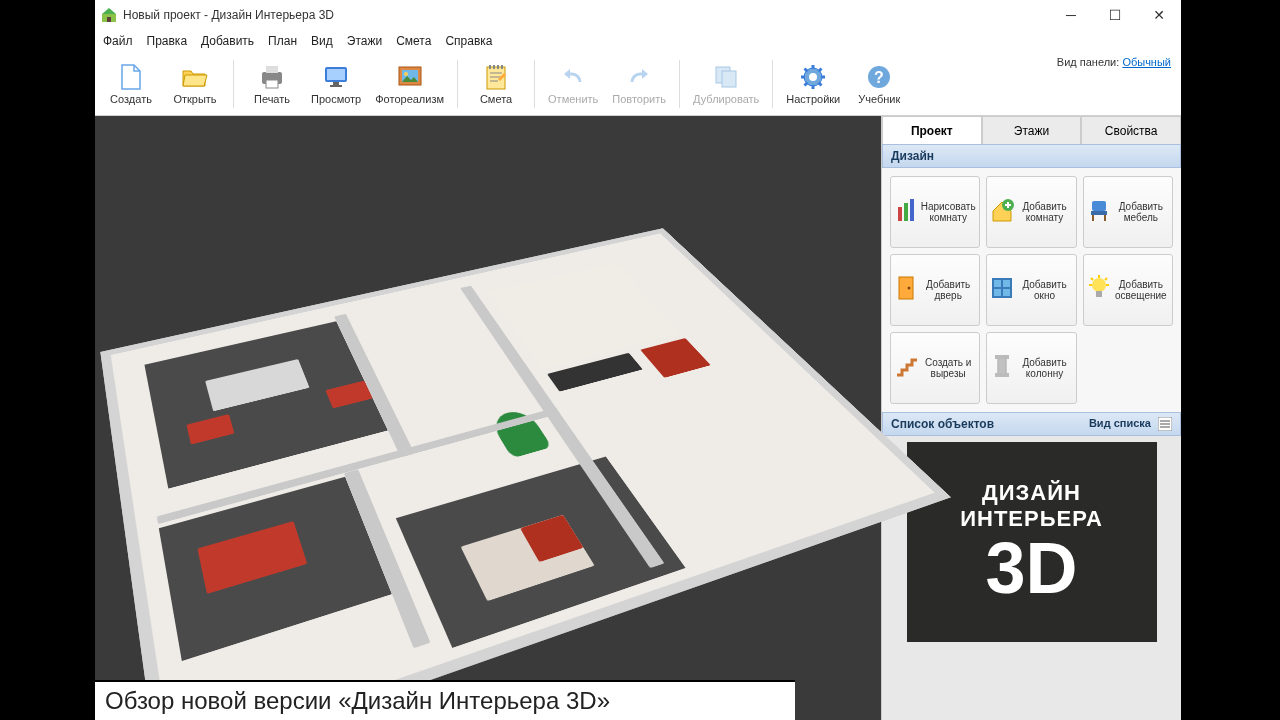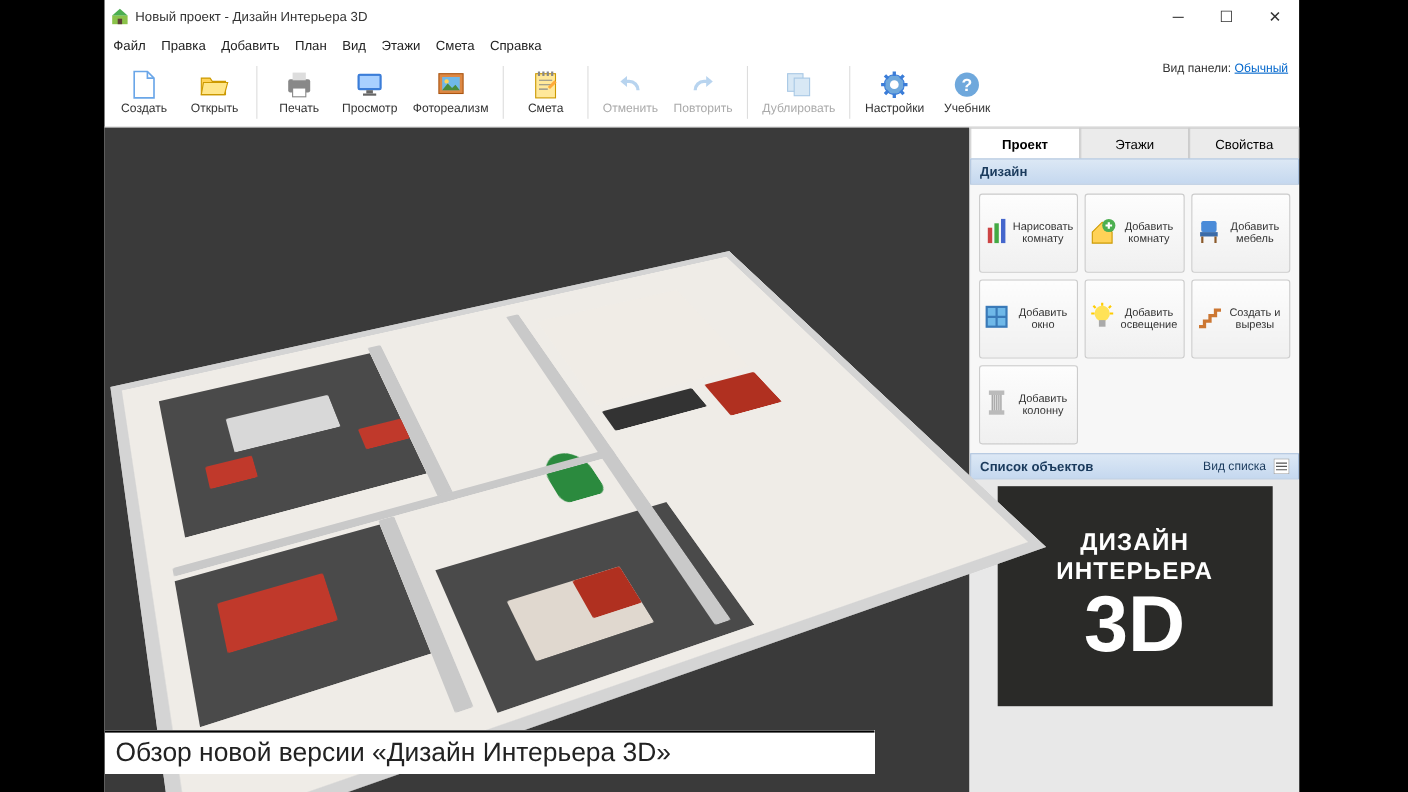--- a/index.html
+++ b/index.html
@@ -19,31 +19,31 @@
 .panel-mode { position: absolute; right: 10px; top: 4px; font-size: 11px; color: #333; }
 .panel-mode a { color: #0066cc; text-decoration: underline; }
 .workarea { flex: 1; display: flex; min-height: 0; }
 .viewport { flex: 1; background: #3a3a3a; position: relative; display: flex; align-items: center; justify-content: center; }
 .floorplan { width: 95%; height: 95%; position: relative; }
 .sidepanel { width: 300px; background: #f7f7f7; border-left: 1px solid #ccc; display: flex; flex-direction: column; }
 .tabs { display: flex; height: 28px; }
 .tab { flex: 1; display: flex; align-items: center; justify-content: center; font-size: 12px; border: 1px solid #ccc; border-bottom: none; background: #ebebeb; }
 .tab.active { background: #fff; font-weight: bold; }
 .section-hdr { background: linear-gradient(#dce8f5, #c5d8ef); border: 1px solid #a8c0dd; padding: 4px 8px; font-size: 12px; font-weight: bold; color: #1a3a5c; display: flex; align-items: center; justify-content: space-between; }
-.section-hdr .hdr-right { font-weight: normal; font-size: 11px; }
+.section-hdr .hdr-right { font-weight: bold; font-size: 11px; }
 .grid3 { display: grid; grid-template-columns: repeat(3, 1fr); gap: 6px; padding: 8px; background: #f7f7f7; }
 .gbtn { background: linear-gradient(#fdfdfd, #f0f0f0); border: 1px solid #ccc; border-radius: 3px; display: flex; align-items: center; justify-content: center; padding: 6px 2px; font-size: 10px; text-align: center; color: #333; height: 72px; }
 .gbtn .gico { width: 28px; height: 28px; margin-bottom: 4px; display: flex; align-items: center; justify-content: center; }
 .gbtn span.lbl { line-height: 1.15; }
 .objlist-area { flex: 1; background: #e8e8e8; padding: 6px; display: flex; align-items: flex-start; justify-content: center; }
 .promo { width: 250px; height: 200px; background: #2a2a28; color: #fff; display: flex; flex-direction: column; align-items: center; justify-content: center; font-weight: bold; text-align: center; }
 .promo .l1 { font-size: 22px; letter-spacing: 1px; }
 .promo .l2 { font-size: 22px; letter-spacing: 1px; }
 .promo .l3 { font-size: 72px; line-height: 1; }
-.caption-bar { position: absolute; left: 95px; bottom: 16px; height: 40px; width: 700px; background: #fff; border-top: 2px solid #000; display: flex; align-items: center; padding-left: 10px; font-size: 24px; color: #222; }
+.caption-bar { position: absolute; left: 95px; bottom: 0; height: 40px; width: 700px; background: #fff; border-top: 2px solid #000; display: flex; align-items: center; padding-left: 10px; font-size: 24px; color: #222; }
 .dropdown-arrow { font-size: 8px; margin-left: 2px; color: #555; }
 svg { display: block; }
 
 
 .plan-box { position: absolute; inset: 5% 3% 5% 3%; transform: perspective(900px) rotateX(48deg) rotateZ(-22deg); transform-style: preserve-3d; }
 .floor { position: absolute; inset: 0; background: #efece7; border: 6px solid #c9c9c9; }
 .room { position: absolute; background: #4a4a4a; }
 .wall-outer { position: absolute; inset: 0; border: 10px solid #d4d4d4; pointer-events:none; }
 .furn { position: absolute; border-radius: 2px; }
 </style>
@@ -269,20 +269,29 @@
                 <rect x="6" y="4" width="14" height="10" rx="2" fill="#4a8bd8"></rect>
                 <rect x="5" y="14" width="16" height="4" fill="#3a6ba8"></rect>
                 <path d="M7 18v6M19 18v6" stroke="#8b5a2b" stroke-width="2"></path>
               </svg>
             </span>
           <span class="lbl">Добавить мебель</span>
         </div>
         <div class="gbtn">
           <span class="gico">
               <svg width="26" height="26" viewBox="0 0 26 26">
+                <rect x="6" y="2" width="14" height="22" fill="#ffaa3b" stroke="#cc7700"></rect>
+                <circle cx="16" cy="13" r="1.5" fill="#7a4a0a"></circle>
+              </svg>
+            </span>
+          <span class="lbl">Добавить дверь</span>
+        </div>
+        <div class="gbtn">
+          <span class="gico">
+              <svg width="26" height="26" viewBox="0 0 26 26">
                 <rect x="4" y="4" width="18" height="18" fill="#6fb8e8" stroke="#3a7ab8" stroke-width="2"></rect>
                 <path d="M13 4v18M4 13h18" stroke="#3a7ab8" stroke-width="2"></path>
               </svg>
             </span>
           <span class="lbl">Добавить окно</span>
         </div>
         <div class="gbtn">
           <span class="gico">
               <svg width="26" height="26" viewBox="0 0 26 26">
                 <circle cx="13" cy="10" r="7" fill="#ffe257"></circle>

